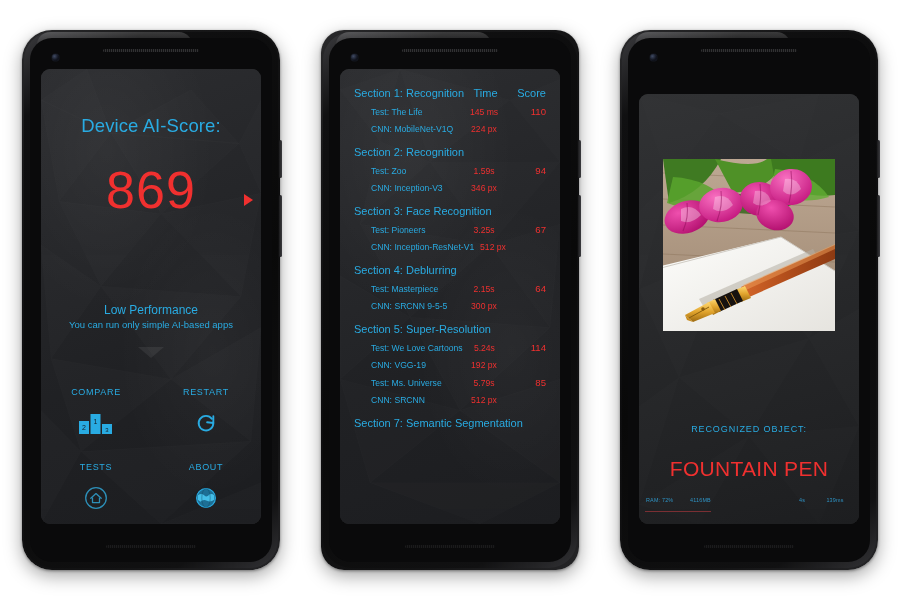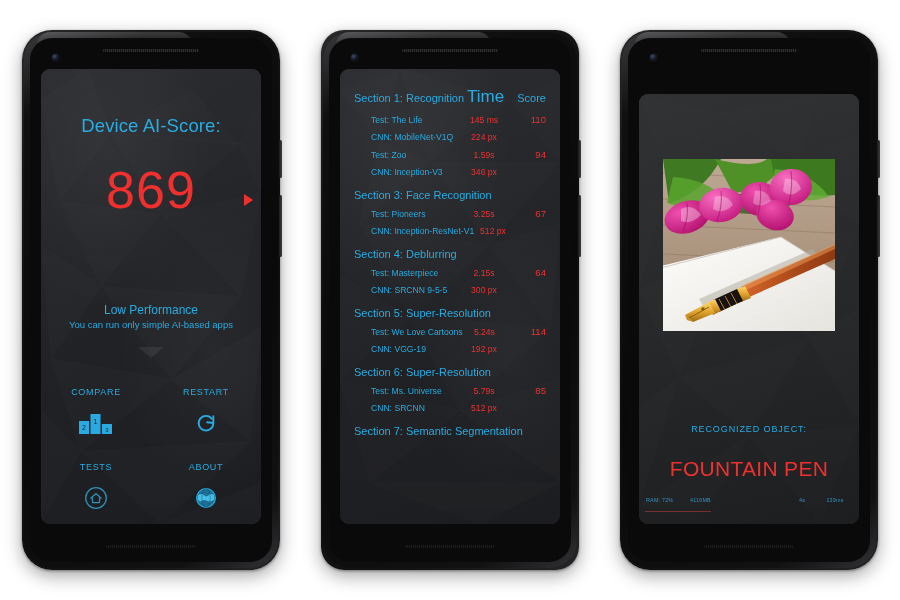--- a/index.html
+++ b/index.html
@@ -62,21 +62,21 @@
   .p1-grid{position:absolute;left:0;right:0;top:318px;}
   .p1-row{display:flex;}
   .p1-cell{flex:1;text-align:center;}
   .p1-lbl{font-size:9px;letter-spacing:.7px;}
   .p1-ico{height:34px;margin-top:9px;display:flex;align-items:center;justify-content:center;}
 
   
   .p2-wrap{position:absolute;inset:0;padding:18px 14px 0 14px;box-sizing:border-box;}
   .sec{display:flex;align-items:baseline;margin:0 0 4px 0;}
   .sec-t{font-size:11px;flex:1;white-space:nowrap;}
-  .sec-time{font-size:17px;width:44px;text-align:center;}
+  .sec-time{font-size:11px;width:44px;text-align:center;}
   .sec-score{font-size:11px;width:40px;text-align:right;}
   .sec:not(:first-child){margin-top:12px;}
   .row{display:flex;align-items:flex-end;margin:7px 0 0 0;}
   .row-t{font-size:8.6px;flex:1;padding-left:17px;white-space:nowrap;}
   .row-time{font-size:8.6px;width:44px;text-align:center;}
   .row-score{font-size:9.6px;width:40px;text-align:right;}
 
   
   .p3-photo{position:absolute;left:50%;transform:translateX(-50%);top:65px;
     width:172px;height:172px;overflow:hidden;background:#cdbfb0;}
@@ -234,20 +234,25 @@
             <div class="row-t cy">Test: The Life</div>
             <div class="row-time rd">145 ms</div>
             <div class="row-score rd">110</div>
           </div>
           <div class="row">
             <div class="row-t cy">CNN: MobileNet-V1Q</div>
             <div class="row-time rd">224 px</div>
             <div class="row-score rd"></div>
           </div>
 
+          <div class="sec">
+            <div class="sec-t cy">Section 2: Recognition</div>
+            <div class="sec-time"></div>
+              <div class="sec-score"></div>
+          </div>
           <div class="row">
             <div class="row-t cy">Test: Zoo</div>
             <div class="row-time rd">1.59s</div>
             <div class="row-score rd">94</div>
           </div>
           <div class="row">
             <div class="row-t cy">CNN: Inception-V3</div>
             <div class="row-time rd">346 px</div>
             <div class="row-score rd"></div>
           </div>
@@ -293,25 +298,20 @@
             <div class="row-t cy">Test: We Love Cartoons</div>
             <div class="row-time rd">5.24s</div>
             <div class="row-score rd">114</div>
           </div>
           <div class="row">
             <div class="row-t cy">CNN: VGG-19</div>
             <div class="row-time rd">192 px</div>
             <div class="row-score rd"></div>
           </div>
 
-          <div class="sec">
-            <div class="sec-t cy">Section 6: Super-Resolution</div>
-            <div class="sec-time"></div>
-              <div class="sec-score"></div>
-          </div>
           <div class="row">
             <div class="row-t cy">Test: Ms. Universe</div>
             <div class="row-time rd">5.79s</div>
             <div class="row-score rd">85</div>
           </div>
           <div class="row">
             <div class="row-t cy">CNN: SRCNN</div>
             <div class="row-time rd">512 px</div>
             <div class="row-score rd"></div>
           </div>

